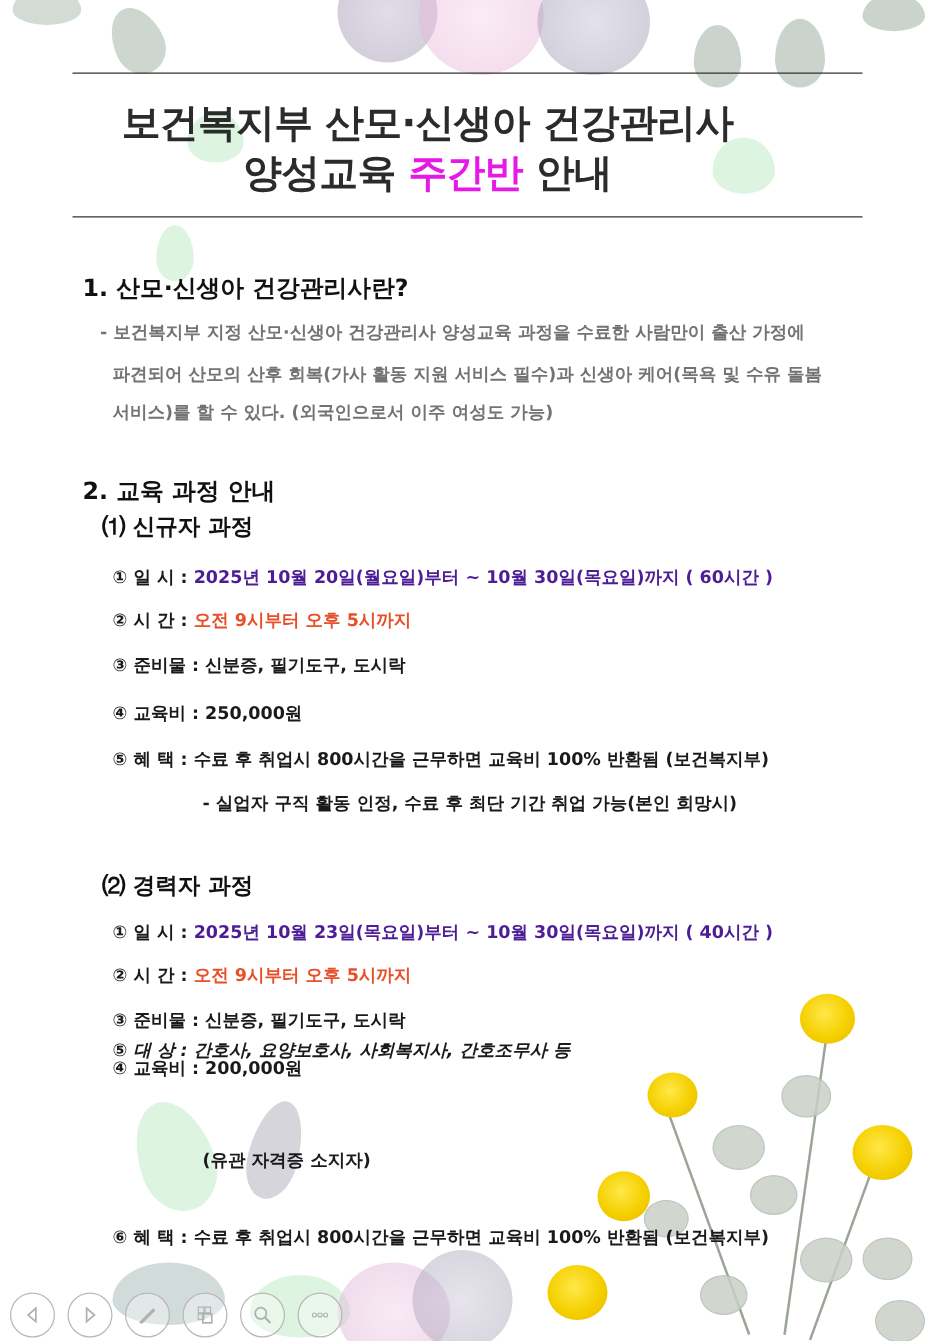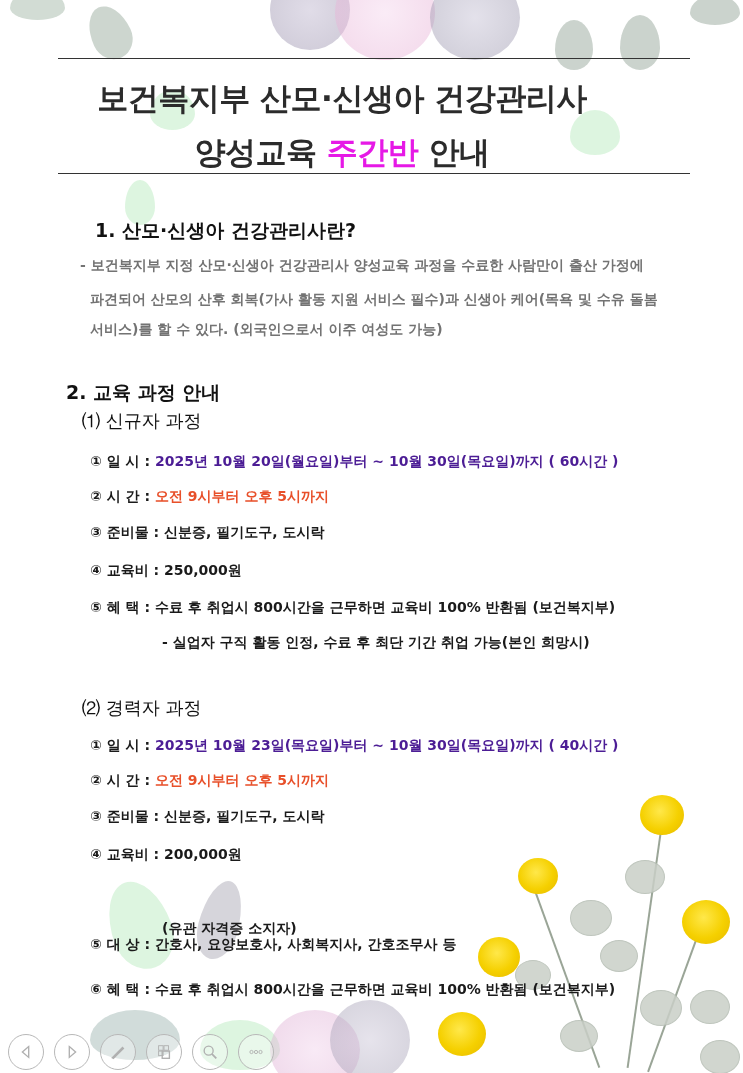--- a/index.html
+++ b/index.html
@@ -19,21 +19,21 @@
 
   .content { position:relative; z-index:1; }
   .rule { position:absolute; left:58px; width:632px; height:1px; background:#333; }
   .title {
     position:absolute; left:0; width:684px; text-align:center;
     font-weight:bold; font-size:31px; color:#2b2b2b; letter-spacing:-0.5px;
     font-family:"DejaVu Sans",sans-serif;
   }
   .accent { color:#e619e6; }
   .h1 { position:absolute; left:66px; font-size:19px; font-weight:bold; color:#111; }
-  .h2 { position:absolute; left:82px; font-size:18px; font-weight:normal; color:#111; }
+  .h2 { position:absolute; left:82px; font-size:18px; font-weight:bold; color:#111; }
   .para { position:absolute; font-size:14px; font-weight:bold; color:#737373; white-space:nowrap; }
   .row { position:absolute; left:90px; font-size:14px; font-weight:bold; color:#1a1a1a; white-space:nowrap; }
   .pink { color:#4c1d95; }
   .orange { color:#e8502a; }
 
   .toolbar { position:absolute; left:8px; top:1034px; display:flex; gap:10px; z-index:2; }
   .tbtn {
     width:34px; height:34px; border-radius:50%; border:1.5px solid #b8b8b8;
     background:rgba(255,255,255,.35); display:flex; align-items:center; justify-content:center;
     color:#b0b0b0; font-size:14px;
@@ -79,26 +79,26 @@
   <div class="pom" style="left:640px;top:795px;width:44px;height:40px;"></div>
   <div class="pom" style="left:518px;top:858px;width:40px;height:36px;"></div>
   <div class="pom" style="left:682px;top:900px;width:48px;height:44px;"></div>
   <div class="pom" style="left:478px;top:937px;width:42px;height:40px;"></div>
   <div class="pom" style="left:438px;top:1012px;width:48px;height:44px;"></div>
 </div>
 
 <div class="content">
   <div class="rule" style="top:58px;"></div>
   <div class="title" style="top:78px;">보건복지부 산모·신생아 건강관리사</div>
-  <div class="title" style="top:118px;margin-top:14px;">
+  <div class="title" style="top:118px;">
     <span>양성교육 </span><span class="accent">주간반</span><span> 안내</span>
   </div>
   <div class="rule" style="top:173px;"></div>
 
-  <div class="h1" style="top:218px;margin-left:29px;">1. 산모·신생아 건강관리사란?</div>
+  <div class="h1" style="top:218px;">1. 산모·신생아 건강관리사란?</div>
   <div class="para" style="left:80px;top:257px;">- 보건복지부 지정 산모·신생아 건강관리사 양성교육 과정을 수료한 사람만이 출산 가정에</div>
   <div class="para" style="left:90px;top:291px;">파견되어 산모의 산후 회복(가사 활동 지원 서비스 필수)과 신생아 케어(목욕 및 수유 돌봄</div>
   <div class="para" style="left:90px;top:321px;">서비스)를 할 수 있다. (외국인으로서 이주 여성도 가능)</div>
 
   <div class="h1" style="top:380px;">2. 교육 과정 안내</div>
 
   <div class="h2" style="top:409px;">⑴ 신규자 과정</div>
   <div class="row" style="top:453px;">
     <span>① 일   시 : </span><span class="pink">2025년 10월 20일(월요일)부터 ~ 10월 30일(목요일)까지 ( 60시간 )</span>
   </div>
@@ -122,21 +122,21 @@
   </div>
   <div class="row" style="top:772px;">
     <span>② 시   간 : </span><span class="orange">오전 9시부터 오후 5시까지</span>
   </div>
   <div class="row" style="top:808px;">
     <span>③ 준비물 : </span><span>신분증, 필기도구, 도시락</span>
   </div>
   <div class="row" style="top:846px;">
     <span>④ 교육비 : </span><span>200,000원</span>
   </div>
-  <div class="row" style="top:936px;">
+  <div class="row" style="top:832px;font-style:italic;">
     <span>⑤ 대   상 : </span><span>간호사, 요양보호사, 사회복지사, 간호조무사 등</span>
   </div>
   <div class="row" style="left:162px;top:920px;">(유관 자격증 소지자)</div>
   <div class="row" style="top:957px;margin-top:24px;">
     <span>⑥ 혜   택 : </span><span>수료 후 취업시 800시간을 근무하면 교육비 100% 반환됨 (보건복지부)</span>
   </div>
 </div>
 
 <div class="toolbar">
   <div class="tbtn">

